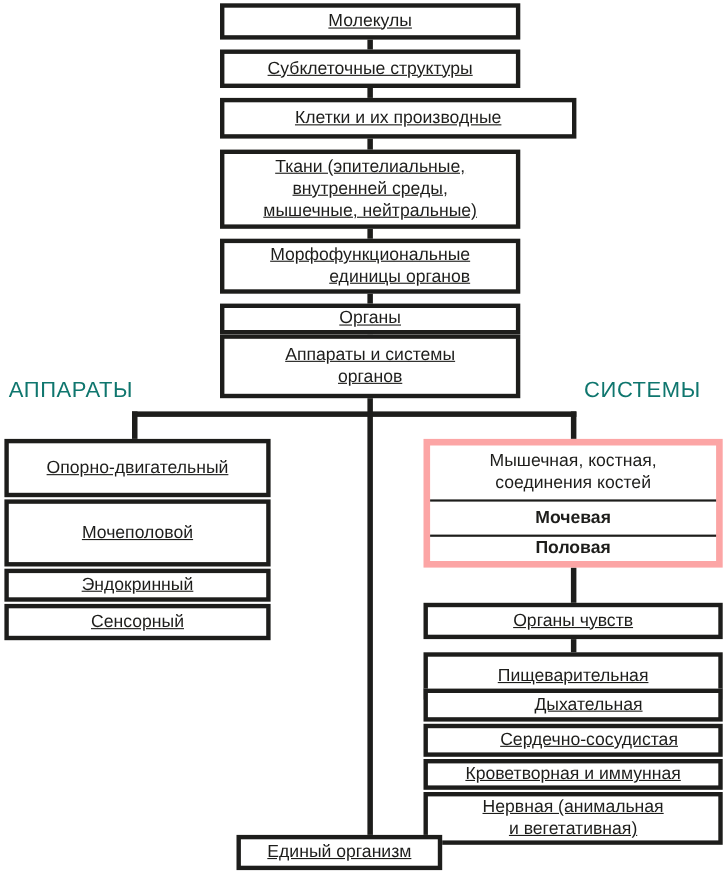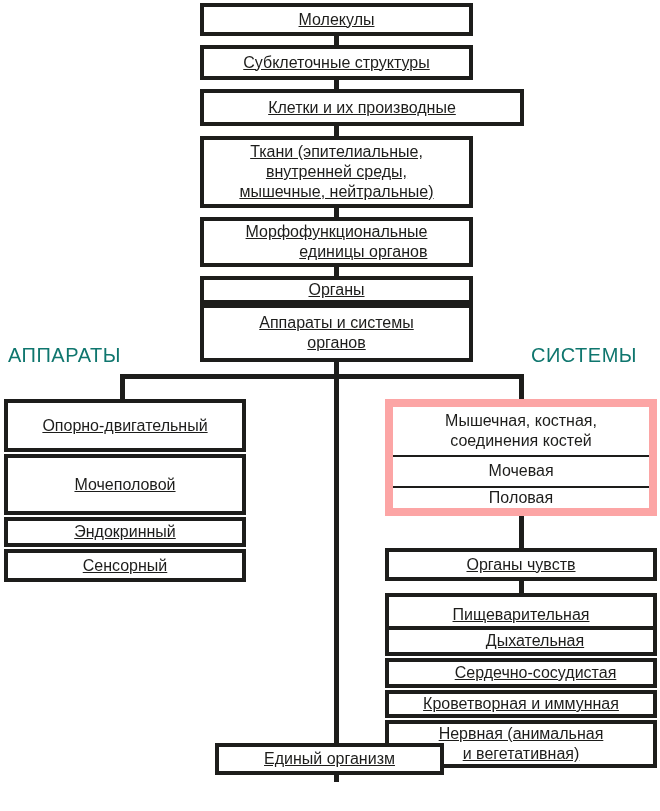--- a/index.html
+++ b/index.html
@@ -23,36 +23,36 @@
     text-align: center;
     font-size: 16px;
     line-height: 1.25;
     white-space: pre-line;
     z-index: 2;
     text-decoration: underline;
   }
   .group {
     position: absolute;
     box-sizing: border-box;
-    border: 8px solid #fca5a5;
+    border: 6px solid #fca5a5;
     background: #ffffff;
     display: flex;
     flex-direction: column;
     z-index: 2;
   }
   .group .row {
     display: flex;
     align-items: center;
     justify-content: center;
     text-align: center;
     font-size: 16px;
     line-height: 1.25;
     white-space: pre-line;
   }
-  .group .row + .row { border-top: 2px solid #1d1d1b; }
+  .group .row + .row { border-top: 2px solid #1d1d1b; font-weight: bold; }
   .line {
     position: absolute;
     background: #1d1d1b;
     z-index: 1;
   }
   .branch-label {
     position: absolute;
     font-size: 20px;
     letter-spacing: 0.5px;
     color: #0f766e;
@@ -100,15 +100,15 @@
 
   <div class="box" style="left:385px; top:548px; width:272px; height:33px;">Органы чувств</div>
 
   <div class="box" style="left:385px; top:593px; width:272px; height:43px;">Пищеварительная</div>
   <div class="box" style="left:385px; top:626px; width:272px; height:30px;padding-left:28px;">Дыхательная</div>
   <div class="box" style="left:385px; top:658px; width:272px; height:30px;padding-left:29px;">Сердечно-сосудистая</div>
   <div class="box" style="left:385px; top:690px; width:272px; height:28px;">Кроветворная и иммунная</div>
   <div class="box" style="left:385px; top:720px; width:272px; height:48px;">Нервная (анимальная
 и вегетативная)</div>
 
-  <div class="box" style="left:215px; top:743px; width:229px; height:32px;">Единый организм</div>
+  <div class="box" style="left:215px; top:759px; width:187px; height:32px;">Единый организм</div>
 
 </div>
 
 </body></html>

